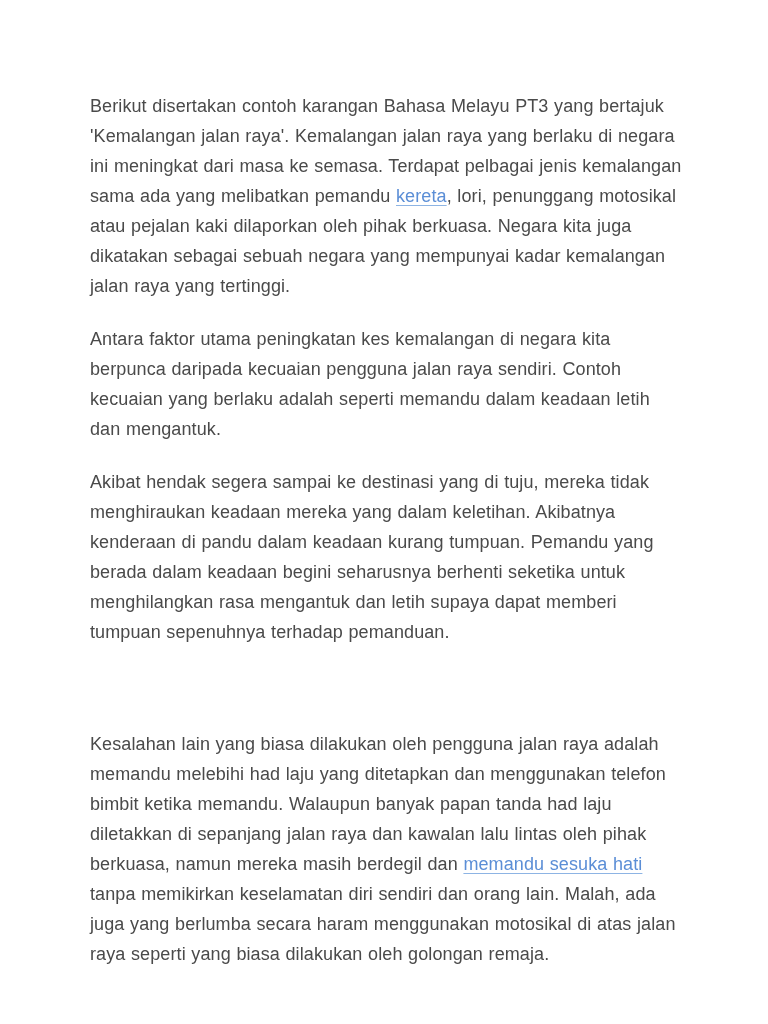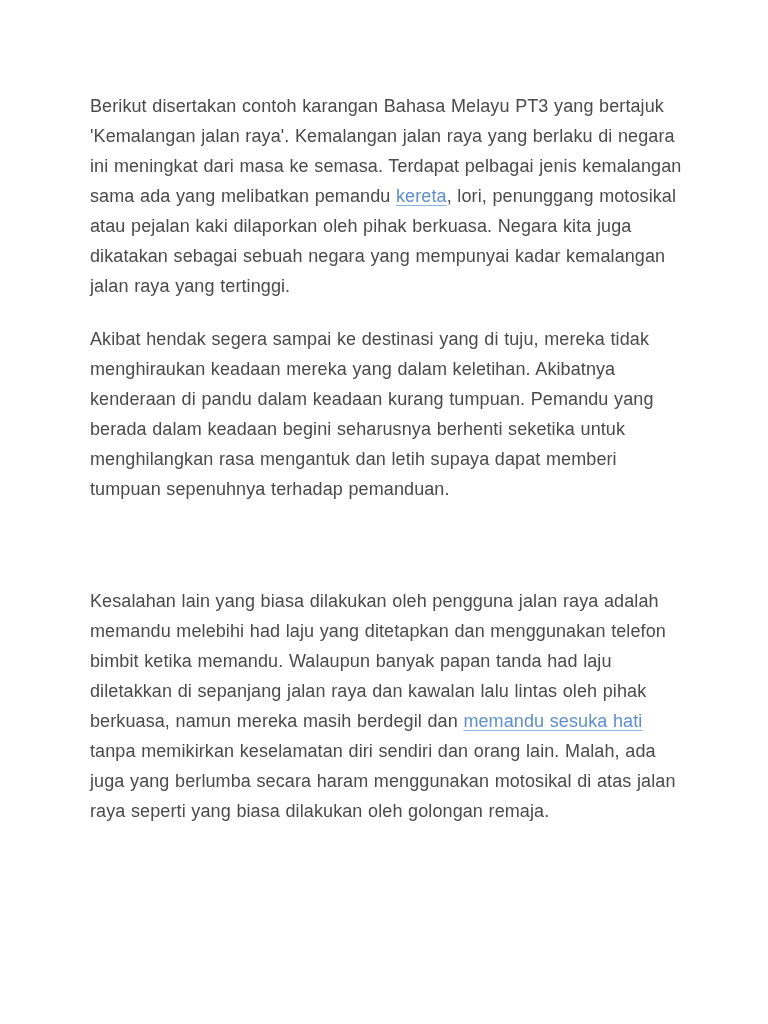--- a/index.html
+++ b/index.html
@@ -43,19 +43,20 @@
   }
 </style>
 </head>
 <body>
 
 <div class="page">
   <div class="content">
 
     <p class="para"><span>Berikut disertakan contoh karangan Bahasa Melayu PT3 yang bertajuk 'Kemalangan jalan raya'. Kemalangan jalan raya yang berlaku di negara ini meningkat dari masa ke semasa. Terdapat pelbagai jenis kemalangan sama ada yang melibatkan pemandu </span><a class="inline-link">kereta</a><span>, lori, penunggang motosikal atau pejalan kaki dilaporkan oleh pihak berkuasa. Negara kita juga dikatakan sebagai sebuah negara yang mempunyai kadar kemalangan jalan raya yang tertinggi.</span></p>
 
+    <p class="para"><span>Antara faktor utama peningkatan kes kemalangan di negara kita berpunca daripada kecuaian pengguna jalan raya sendiri. Contoh kecuaian yang berlaku adalah seperti memandu dalam keadaan letih dan mengantuk.</span></p>
 
     <p class="para"><span>Akibat hendak segera sampai ke destinasi yang di tuju, mereka tidak menghiraukan keadaan mereka yang dalam keletihan. Akibatnya kenderaan di pandu dalam keadaan kurang tumpuan. Pemandu yang berada dalam keadaan begini seharusnya berhenti seketika untuk menghilangkan rasa mengantuk dan letih supaya dapat memberi tumpuan sepenuhnya terhadap pemanduan.</span></p>
 
     <p class="para extra-gap"><span>Kesalahan lain yang biasa dilakukan oleh pengguna jalan raya adalah memandu melebihi had laju yang ditetapkan dan menggunakan telefon bimbit ketika memandu. Walaupun banyak papan tanda had laju diletakkan di sepanjang jalan raya dan kawalan lalu lintas oleh pihak berkuasa, namun mereka masih berdegil dan </span><a class="inline-link">memandu sesuka hati</a><span> tanpa memikirkan keselamatan diri sendiri dan orang lain. Malah, ada juga yang berlumba secara haram menggunakan motosikal di atas jalan raya seperti yang biasa dilakukan oleh golongan remaja.</span></p>
 
   </div>
 </div>
 
 </body></html>

